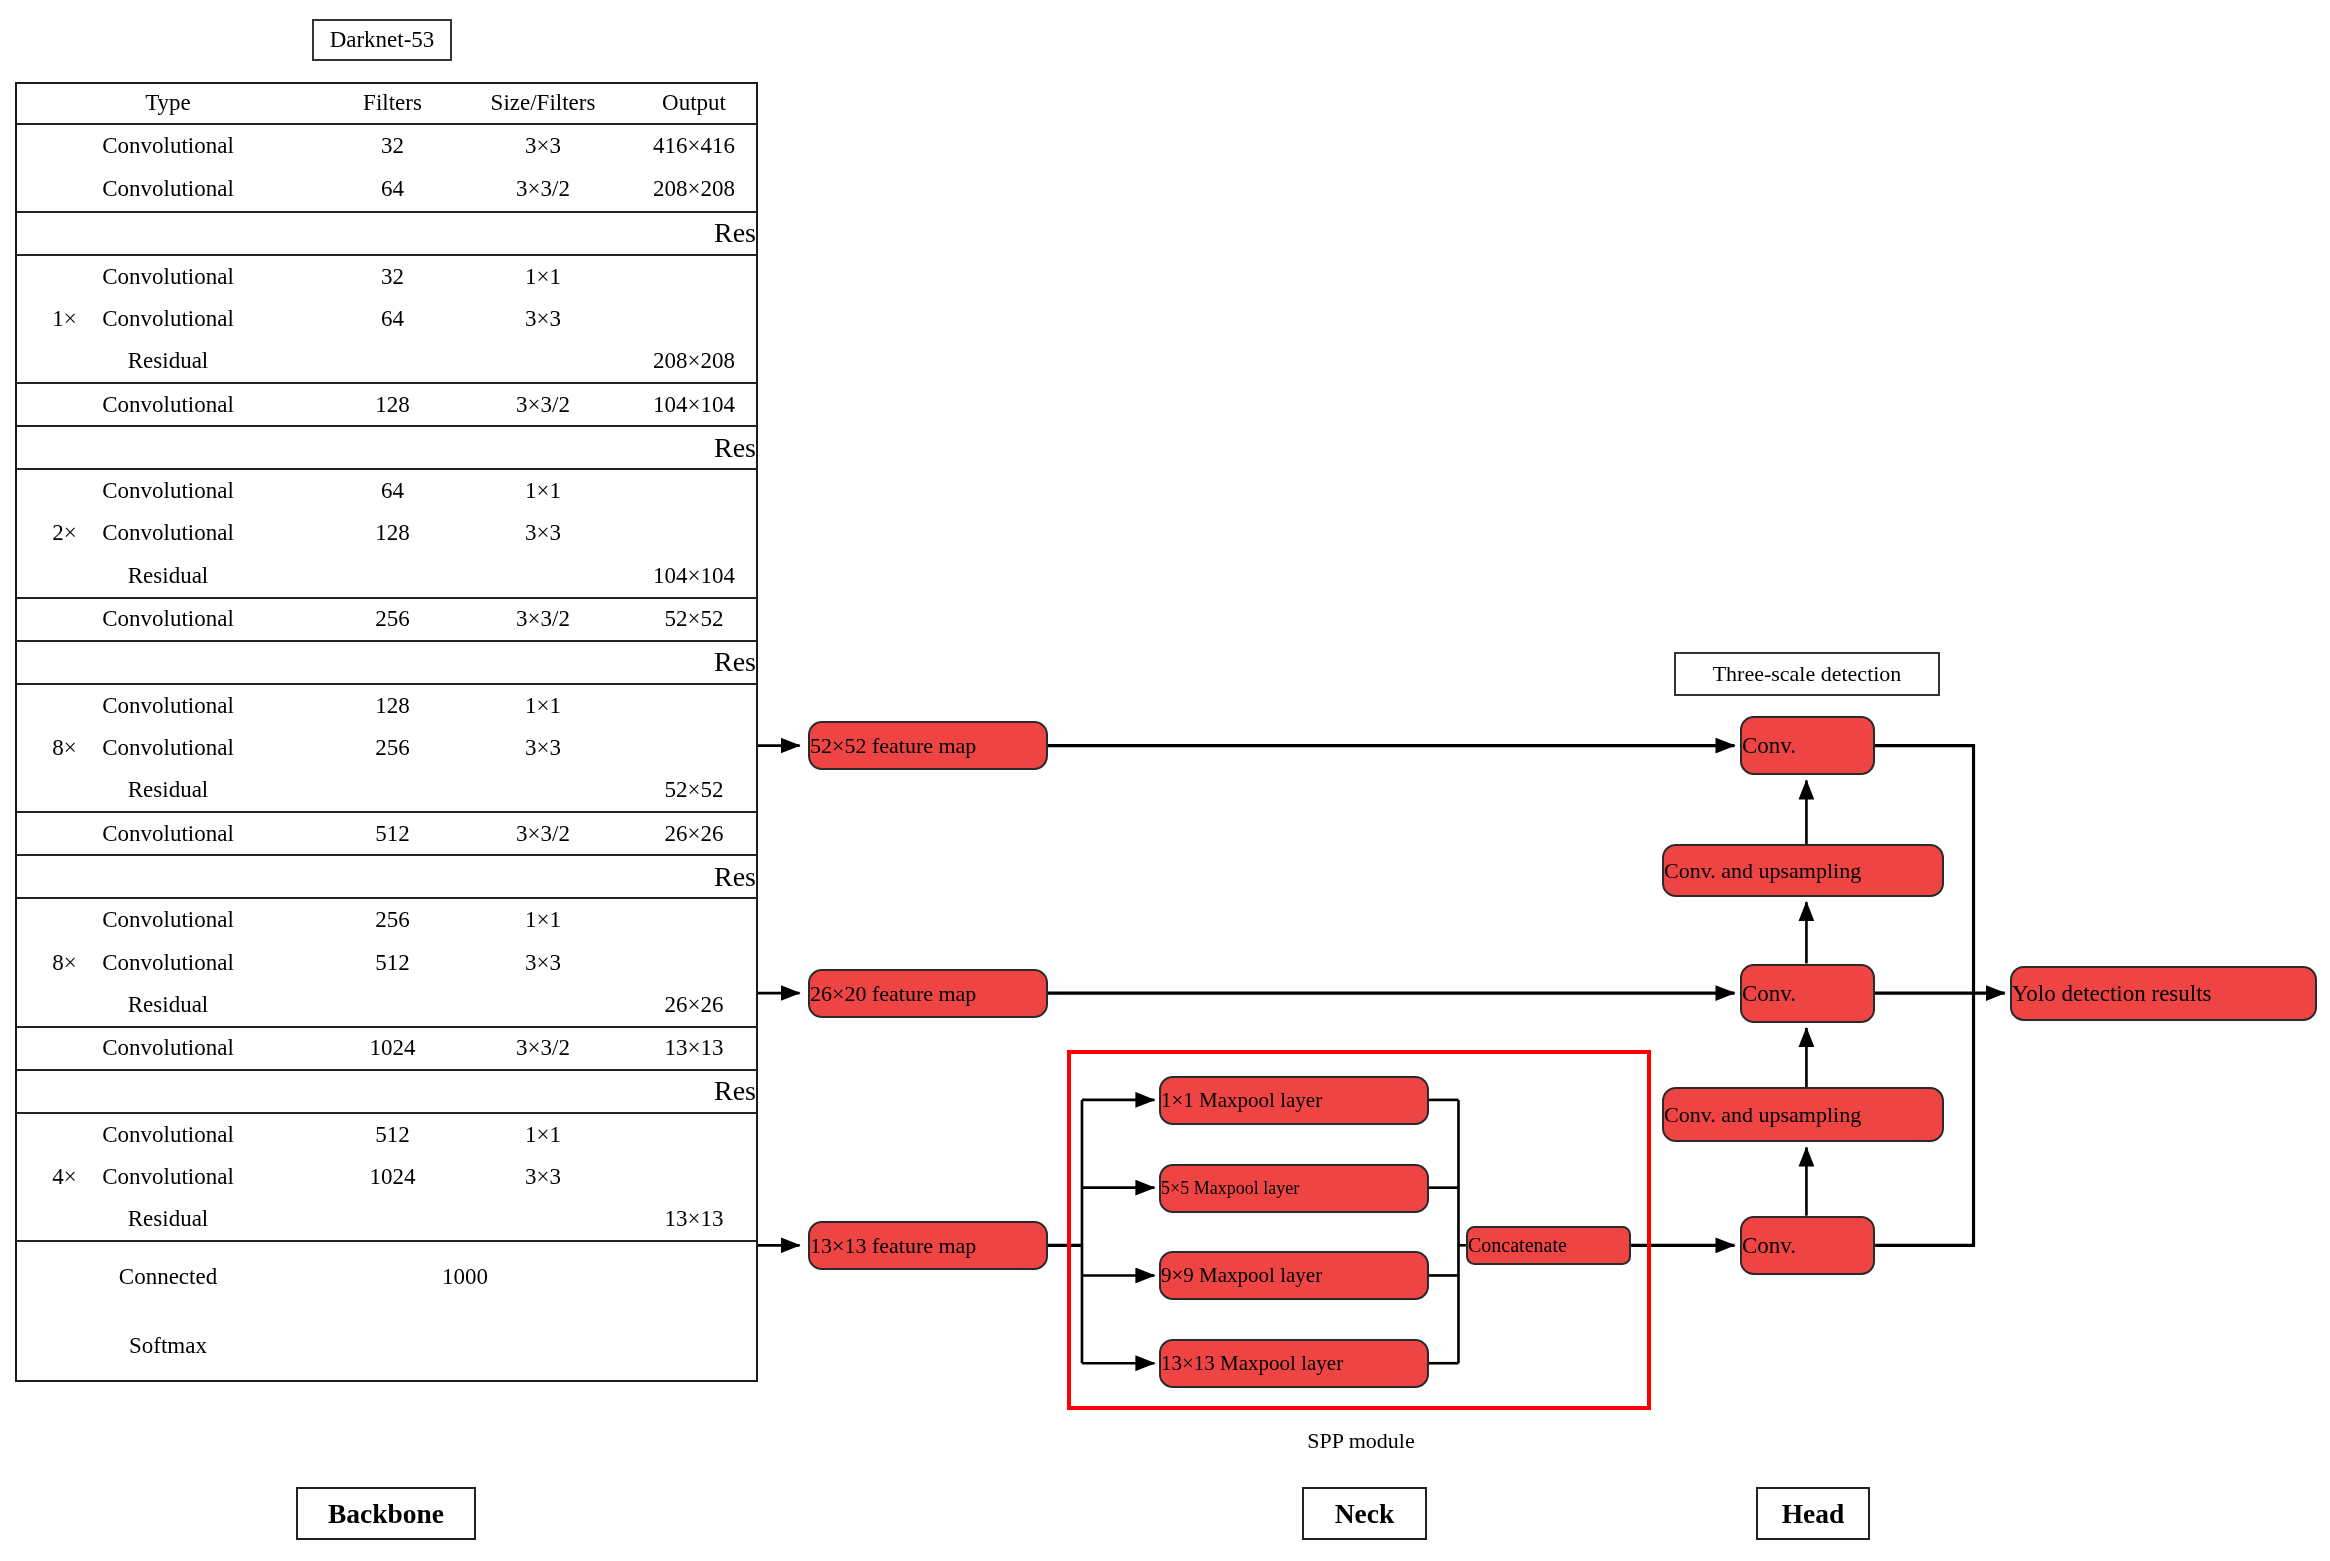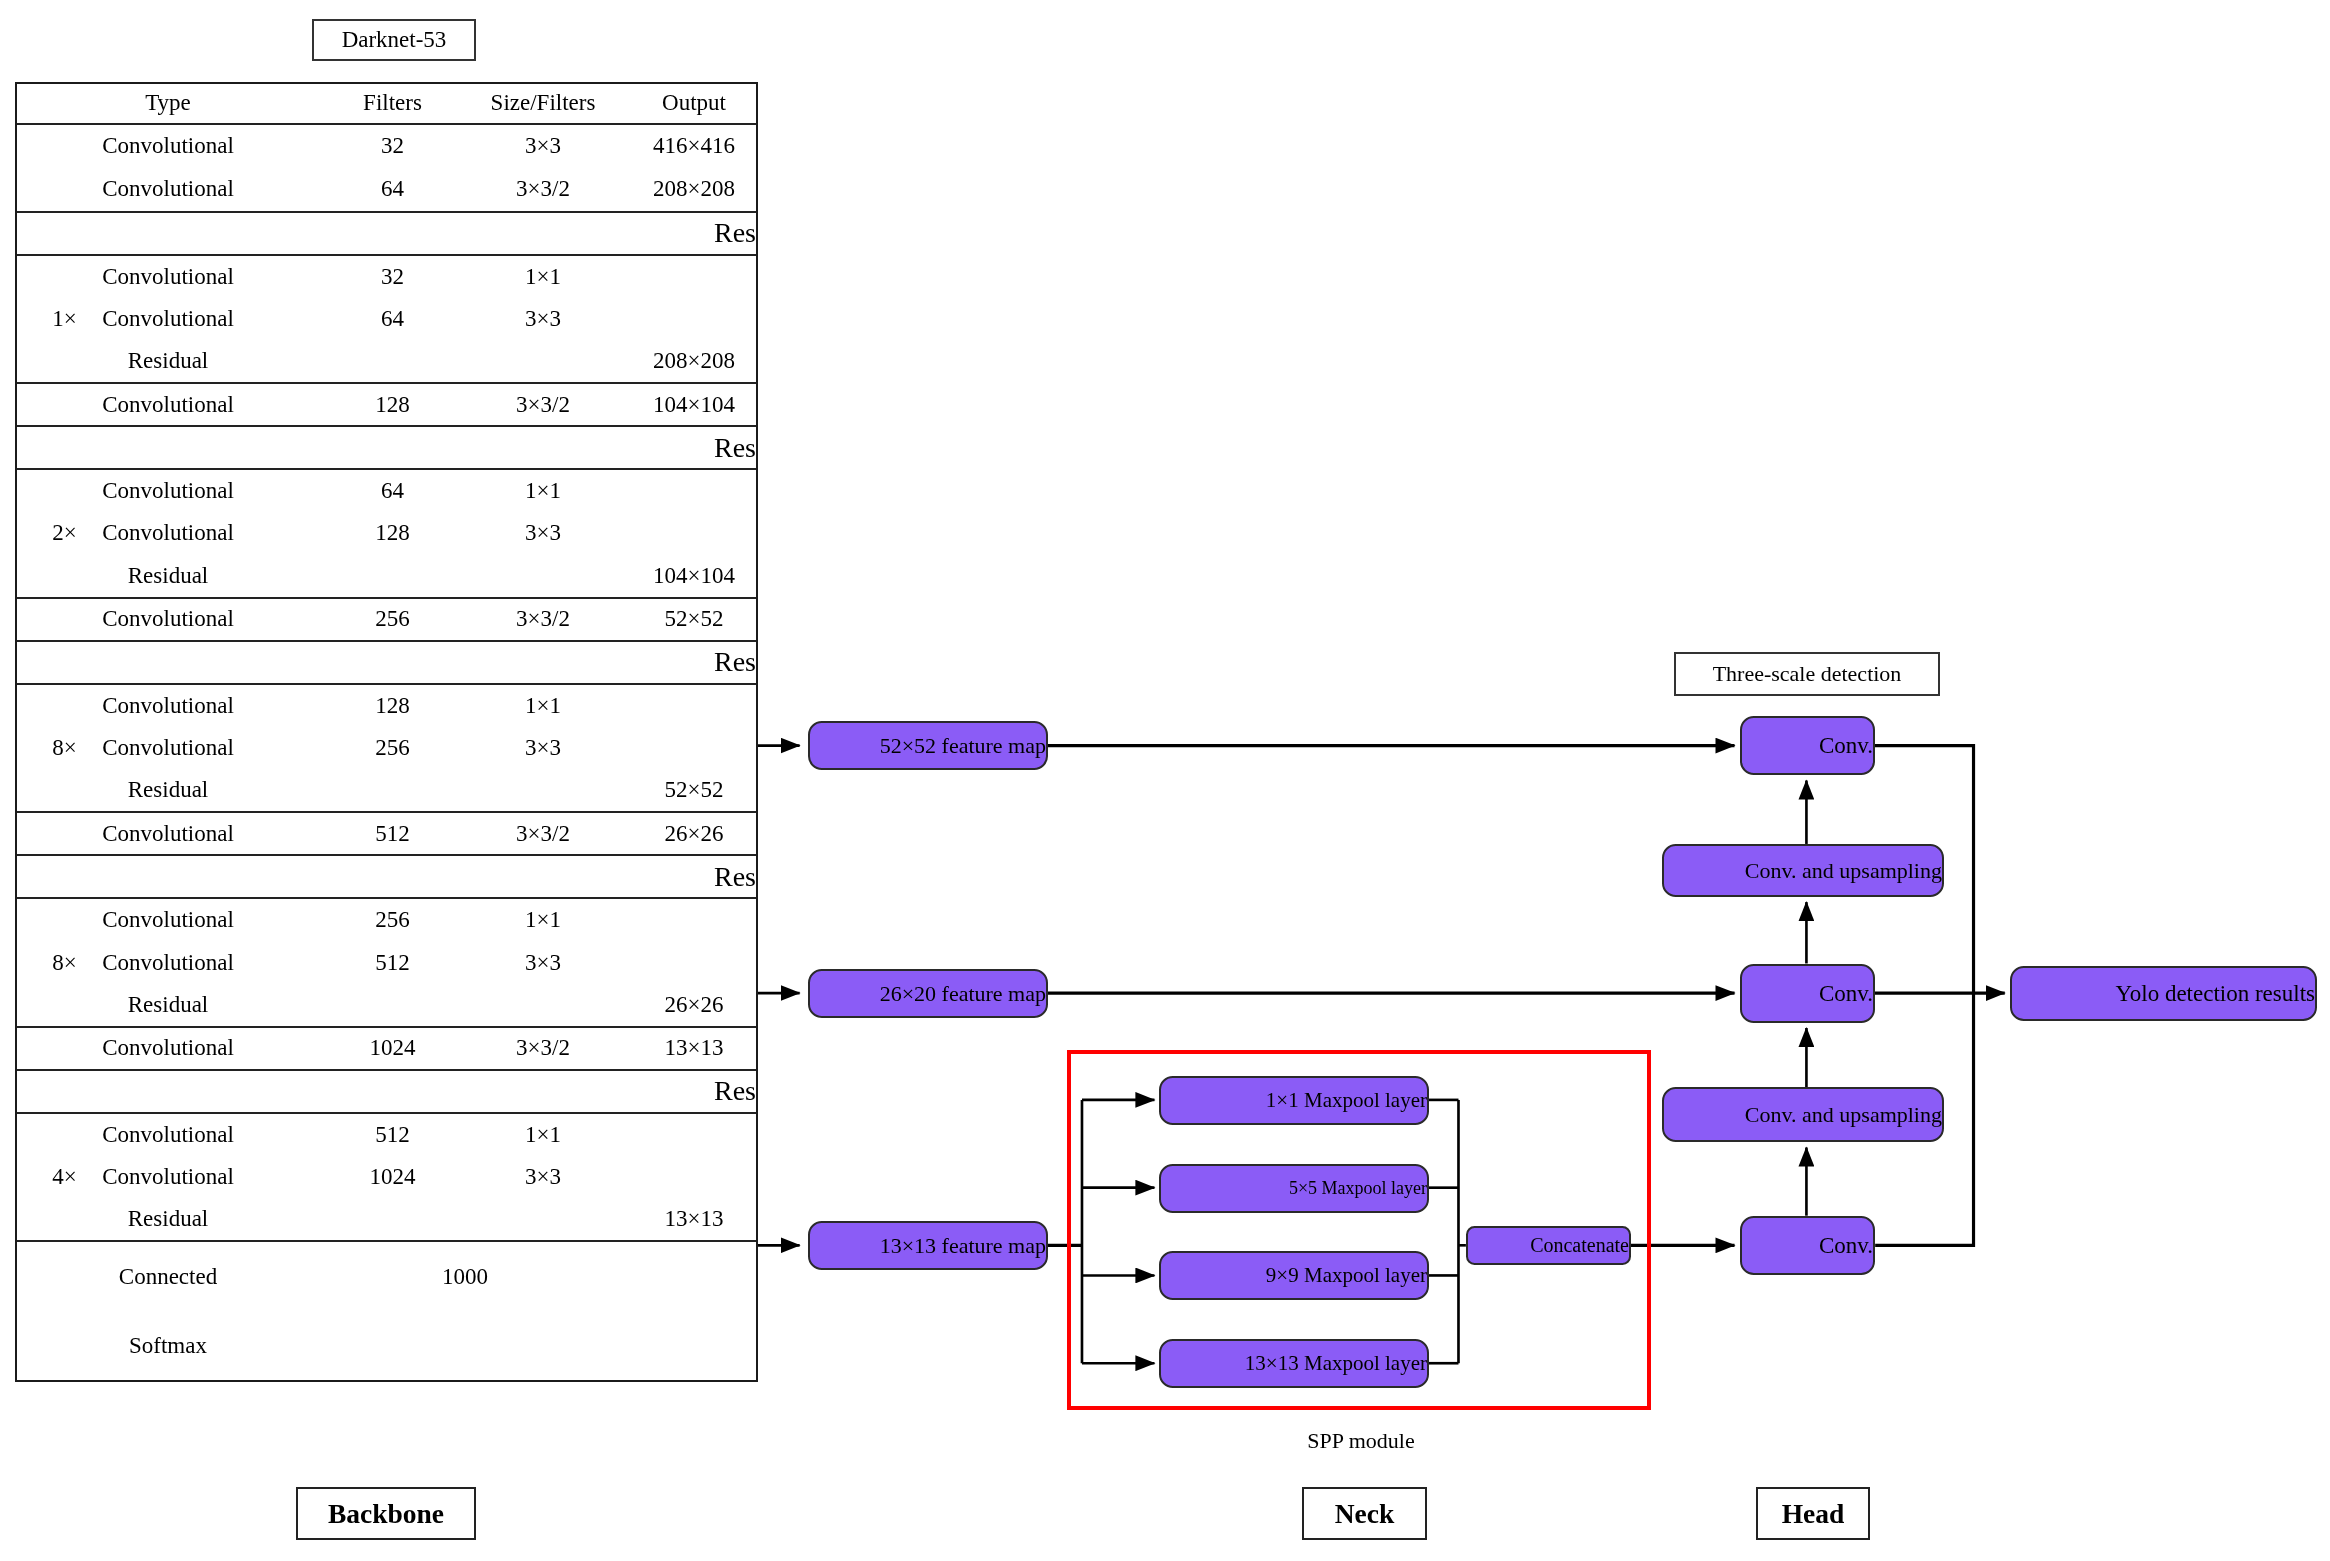--- a/index.html
+++ b/index.html
@@ -18,35 +18,35 @@
   }
   .band{position:relative;border-top:2.1px solid #222;display:flex;flex-direction:column;box-sizing:border-box;}
   .band:first-child{border-top:none;}
   .trow{flex:1 1 0;position:relative;}
   .tcell{position:absolute;top:50%;transform:translateY(-50%);text-align:center;font-size:23px;white-space:nowrap;}
   .res-label{position:absolute;left:0;right:0;top:50%;transform:translateY(-50%);text-align:right;font-size:28px;}
   .gmarker{position:absolute;left:16px;width:63px;top:50%;transform:translateY(-50%);text-align:center;font-size:23px;}
 
   
   .rnode{
-    position:absolute;background:#8b5cf6;border:2.1px solid #2a2a2a;border-radius:13.8px;
-    display:flex;align-items:center;justify-content:flex-end;box-sizing:border-box;
+    position:absolute;background:#ef4444;border:2.1px solid #2a2a2a;border-radius:13.8px;
+    display:flex;align-items:center;justify-content:flex-start;box-sizing:border-box;
     z-index:3;white-space:nowrap;
   }
   .sqnode{
     position:absolute;background:#fff;border:2.1px solid #333;
     display:flex;align-items:center;justify-content:center;box-sizing:border-box;
     z-index:3;white-space:nowrap;
   }
   .seclabel{
     position:absolute;background:#fff;border:2.6px solid #222;
     display:flex;align-items:center;justify-content:center;box-sizing:border-box;
     z-index:3;font-weight:bold;font-size:27.5px;
   }
-  #darknet-box{left:312px;top:18.5px;width:164px;height:42px;font-size:23px;}
+  #darknet-box{left:312px;top:18.5px;width:140px;height:42px;font-size:23px;}
   #fm52{left:808px;top:721px;width:240px;height:49px;font-size:22px;}
   #fm26{left:808px;top:969px;width:240px;height:49px;font-size:22px;}
   #fm13{left:808px;top:1221px;width:240px;height:49px;font-size:22px;}
   #conv-top{left:1740px;top:716px;width:135px;height:59px;font-size:23px;}
   #conv-mid{left:1740px;top:964px;width:135px;height:59px;font-size:23px;}
   #conv-bot{left:1740px;top:1216px;width:135px;height:59px;font-size:23px;}
   #cu1{left:1662px;top:844px;width:282px;height:53px;font-size:22px;}
   #cu2{left:1662px;top:1087px;width:282px;height:55px;font-size:22px;}
   #yolo{left:2010px;top:966px;width:307px;height:55px;font-size:23px;}
   #three-scale{left:1674px;top:652px;width:266px;height:44px;font-size:22px;}

